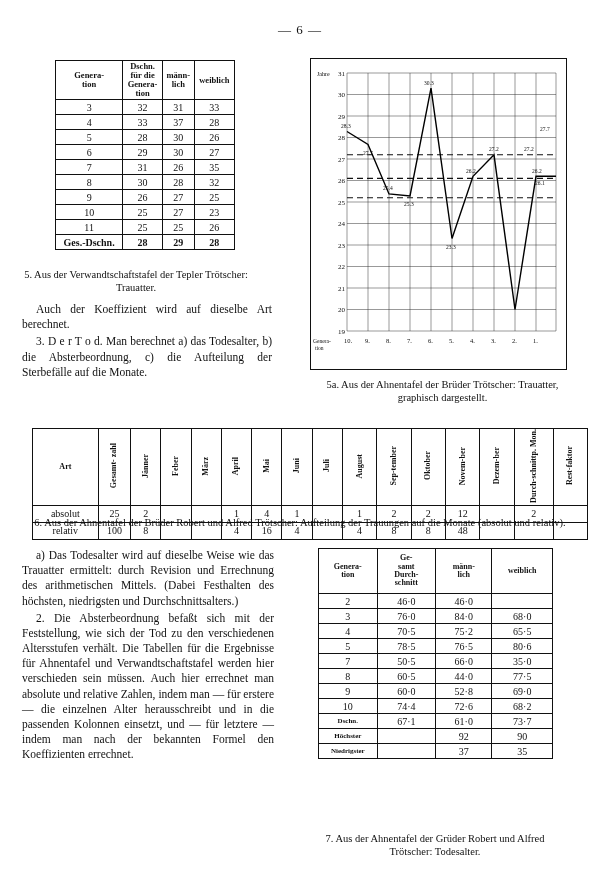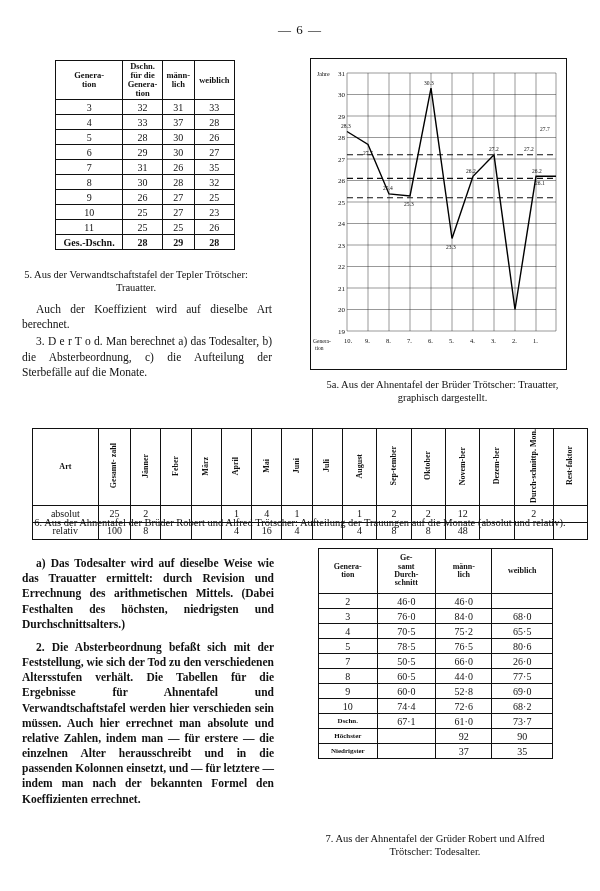--- a/index.html
+++ b/index.html
@@ -73,21 +73,21 @@
     transform:rotate(180deg);
     white-space:nowrap;
     display:inline-block;
     line-height:1;
   }
   .tbl6 .rowlbl{font-size:10px;}
   .cap6{position:absolute;left:22px;top:516px;width:556px;}
 
   
   .blockB{position:absolute;left:22px;top:548px;width:252px;}
-  .blockB p{margin:8px 0 2px 0;text-indent:14px;font-weight:bold;}
+  .blockB p{margin:0 0 2px 0;text-indent:14px;}
 
   
   .tbl7{
     position:absolute;left:318px;top:548px;width:235px;
     font-size:10px;
   }
   .tbl7 td{height:14px;}
   .tbl7 .hd{height:44px;font-size:8px;font-weight:bold;line-height:1.05;}
   .tbl7 .sm{font-size:7px;font-weight:bold;}
   .cap7{position:absolute;left:310px;top:832px;width:250px;}
@@ -391,21 +391,21 @@
     <tr>
           <td>5</td>
           <td>78·5</td>
           <td>76·5</td>
           <td>80·6</td>
         </tr>
     <tr>
           <td>7</td>
           <td>50·5</td>
           <td>66·0</td>
-          <td>26·0</td>
+          <td>35·0</td>
         </tr>
     <tr>
           <td>8</td>
           <td>60·5</td>
           <td>44·0</td>
           <td>77·5</td>
         </tr>
     <tr>
           <td>9</td>
           <td>60·0</td>

